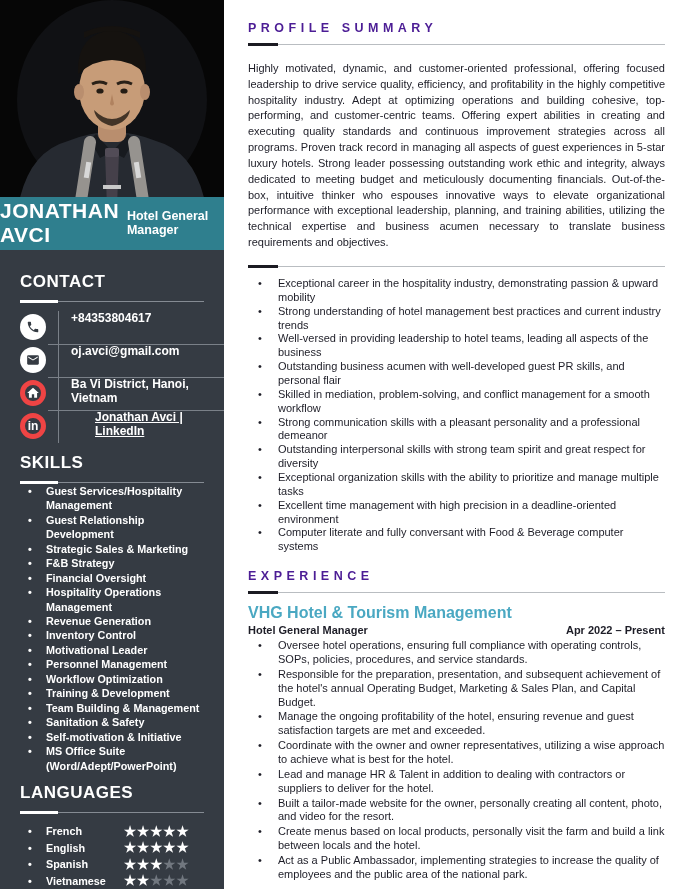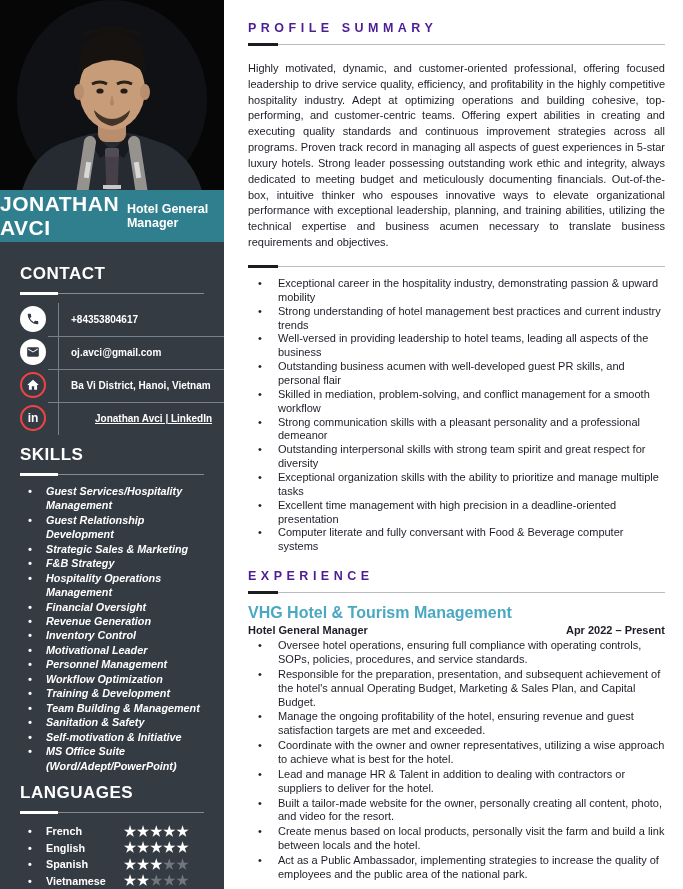--- a/index.html
+++ b/index.html
@@ -20,27 +20,27 @@
   .side-heading { font-size: 17px; font-weight: 600; letter-spacing: .5px; padding: 0 20px; }
   .side-rule { position: relative; margin: 8px 20px 0 20px; height: 3px; }
   .side-rule::before { content:""; position:absolute; left:0; top:1px; right:0; height:1px; background:#858b93; }
   .side-rule .thick { position:absolute; left:0; top:0; width:38px; height:3px; background:#fff; }
   
   .contact-list { list-style:none; margin-top: 8px; padding-left: 20px; }
   .contact-row { display:flex; align-items:center; height: 33px; position: relative; }
   .contact-row + .contact-row::before { content:""; position:absolute; top:0; left:28px; right:0; height:1px; background:#7a8088; }
   .cicon { width:26px; height:26px; border-radius:50%; display:flex; align-items:center; justify-content:center; margin-right:12px; flex-shrink:0; }
   .cicon.solid { background:#fff; color:#353b43; }
-  .cicon.ring { border:2px solid #ef4444; color:#fff;text-align:center; }
+  .cicon.ring { border:5px solid #ef4444; color:#fff;text-align:center; }
   .cicon svg { width:14px; height:14px; fill:currentColor; }
   .cicon .in-txt { font-size:12px; font-weight:bold; line-height:1; }
-  .ctext { flex:1; align-self:stretch; display:flex; align-items:center; border-left:1px solid #7a8088; padding-left:12px; font-size:10px; font-weight:bold; }
+  .ctext { flex:1; align-self:stretch; display:flex; border-left:1px solid #7a8088; padding-left:12px; font-size:12px; font-weight:bold; }
   .linklike { text-decoration: underline; cursor: pointer; margin-left: 24px; }
   
-  .skills-list { list-style:none; margin-top: 8px; padding: 0 14px 0 20px; font-style: italic; }
+  .skills-list { list-style:none; padding: 0 14px 0 20px; }
   .skills-list li { position:relative; padding-left:26px; font-size:10.8px; font-weight:bold; line-height:1.34; }
   .skills-list li::before { content:"•"; position:absolute; left:8px; }
   
   .lang-list { list-style:none; margin-top: 9px; padding-left:20px; }
   .lang-row { display:flex; align-items:center; position:relative; padding-left:26px; height:16.5px; font-size:10.8px; font-weight:bold; }
   .lang-row::before { content:"•"; position:absolute; left:8px; }
   .lang-name { width:78px; }
   .stars { font-size:13.5px; letter-spacing:1px; line-height:1; }
   .star-filled { color:#ffffff; }
   .star-empty { color:#71777f; }
@@ -168,22 +168,22 @@
       <section class="side-section">
         <h2 class="side-heading">SKILLS</h2>
         <div class="side-rule">
             <span class="thick"></span>
           </div>
         <ul class="skills-list">
             <li>Guest Services/Hospitality Management</li>
             <li>Guest Relationship Development</li>
             <li>Strategic Sales &amp; Marketing</li>
             <li>F&amp;B Strategy</li>
+            <li>Financial Oversight</li>
             <li>Hospitality Operations Management</li>
-            <li>Financial Oversight</li>
             <li>Revenue Generation</li>
             <li>Inventory Control</li>
             <li>Motivational Leader</li>
             <li>Personnel Management</li>
             <li>Workflow Optimization</li>
             <li>Training &amp; Development</li>
             <li>Team Building &amp; Management</li>
             <li>Sanitation &amp; Safety</li>
             <li>Self-motivation &amp; Initiative</li>
             <li>MS Office Suite (Word/Adept/PowerPoint)</li>
@@ -234,21 +234,21 @@
         </div>
       <ul class="dot-list">
           <li>Exceptional career in the hospitality industry, demonstrating passion &amp; upward mobility</li>
           <li>Strong understanding of hotel management best practices and current industry trends</li>
           <li>Well-versed in providing leadership to hotel teams, leading all aspects of the business</li>
           <li>Outstanding business acumen with well-developed guest PR skills, and personal flair</li>
           <li>Skilled in mediation, problem-solving, and conflict management for a smooth workflow</li>
           <li>Strong communication skills with a pleasant personality and a professional demeanor</li>
           <li>Outstanding interpersonal skills with strong team spirit and great respect for diversity</li>
           <li>Exceptional organization skills with the ability to prioritize and manage multiple tasks</li>
-          <li>Excellent time management with high precision in a deadline-oriented presentation</li>
+          <li>Excellent time management with high precision in a deadline-oriented environment</li>
           <li>Computer literate and fully conversant with Food &amp; Beverage computer systems</li>
         </ul>
     </section>
 
     <section class="sect-experience">
       <h2 class="main-heading">EXPERIENCE</h2>
       <div class="main-rule">
           <span class="thick"></span>
         </div>
       <div id="jobs-container">

